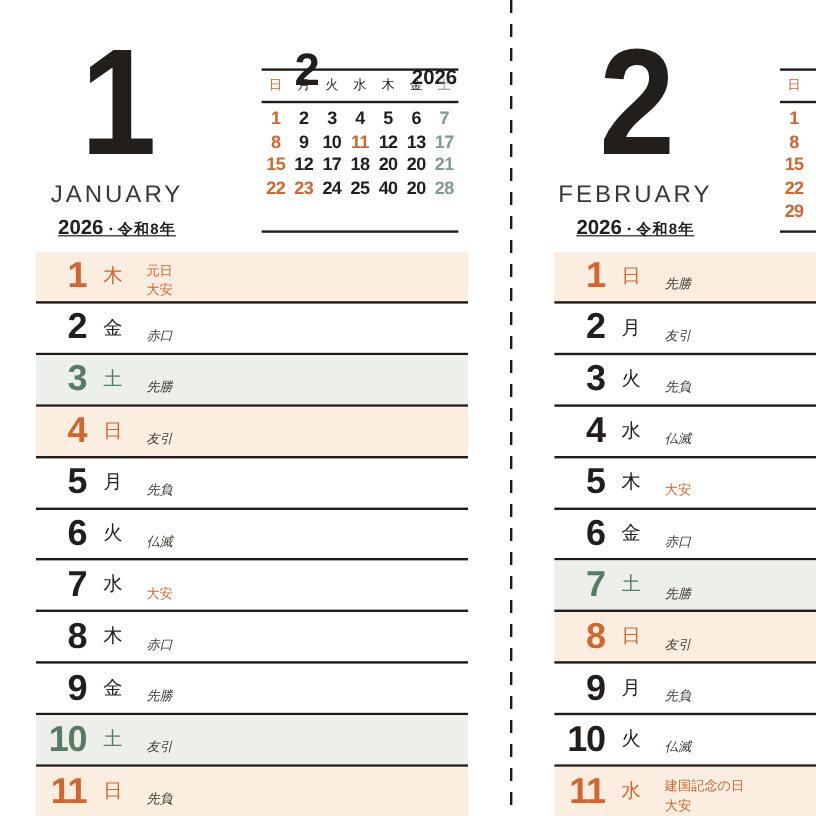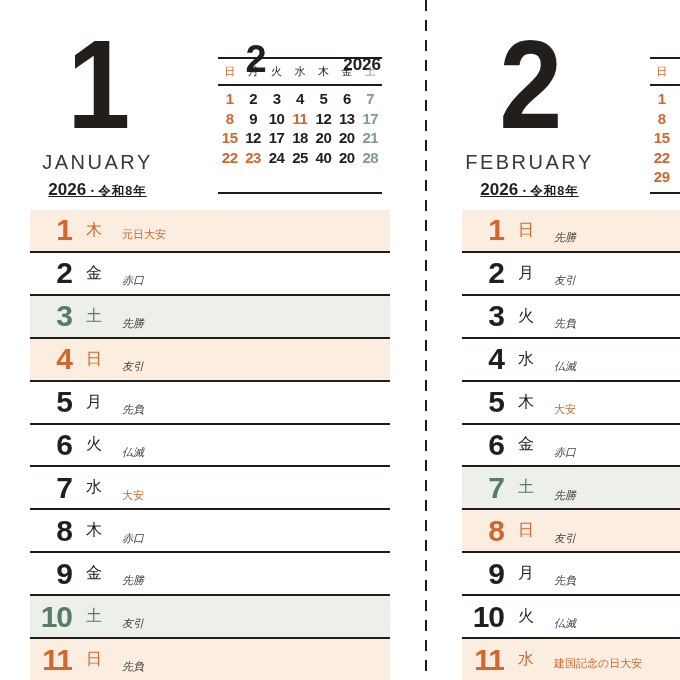--- a/index.html
+++ b/index.html
@@ -63,21 +63,21 @@
   }
   .row{
     flex:1;display:flex;align-items:center;box-sizing:border-box;
     border-bottom:2px solid var(--line);
   }
   .row .num{
     width:42px;text-align:right;font-size:30px;font-weight:bold;
     line-height:1;letter-spacing:-1px;flex:0 0 42px;
   }
   .row .wd{margin-left:14px;font-size:16px;flex:0 0 20px;}
-  .labels{margin-left:16px;display:flex;flex-direction:row;font-size:11px;line-height:1.5;transform:translateY(4px);}
+  .labels{margin-left:16px;display:flex;flex-direction:column;font-size:11px;line-height:1.5;transform:translateY(4px);}
   .labels.single{transform:translateY(7px);}
 
   .bg-peach{background:var(--peach);}
   .bg-gray{background:var(--gray);}
   .c-orange{color:var(--orange);}
   .c-green{color:var(--green);}
   .c-green-light{color:var(--green-light);}
   .c-ink{color:var(--ink);}
   .c-dark{color:var(--label-dark);font-style:italic;}
 </style>

